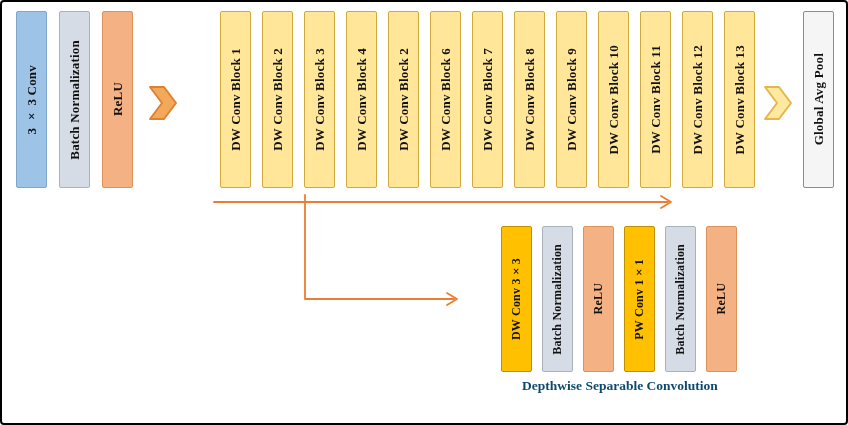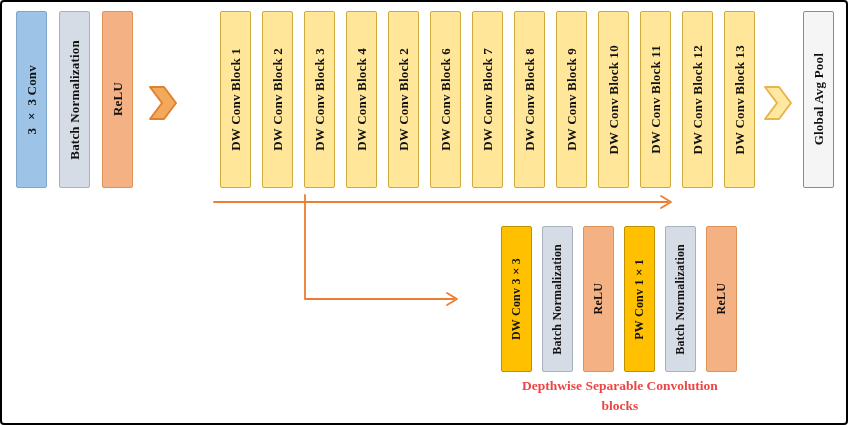--- a/index.html
+++ b/index.html
@@ -57,21 +57,21 @@
   .chev1 { left: 146px; top: 83px; }
   .chev2 { left: 761px; top: 83px; }
   .arrows { position: absolute; left: 0; top: 0; pointer-events: none; }
   .caption {
     position: absolute;
     left: 465px; top: 374px;
     width: 306px;
     text-align: center;
     font-weight: 700;
     font-size: 13.5px;
-    color: #ef4444;
+    color: #0c4a6e;
     line-height: 1.45;
   }
 </style>
 </head>
 <body>
 
 <div class="figure">
 
   <div class="group stem-group">
 
@@ -186,16 +186,15 @@
         <span class="vtext">Batch Normalization</span>
       </div>
 
       <div class="block relu">
         <span class="vtext">ReLU</span>
       </div>
     </div>
 
   <div class="caption">
     <div>Depthwise Separable Convolution</div>
-    <div>blocks</div>
   </div>
 
 </div>
 
 </body></html>

